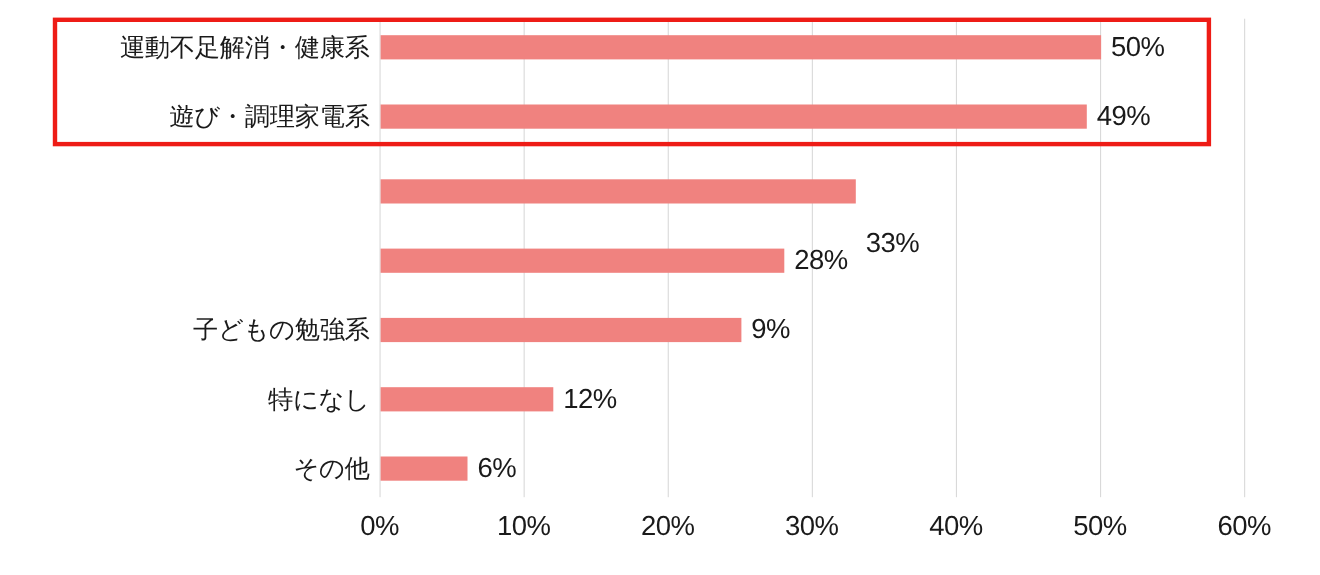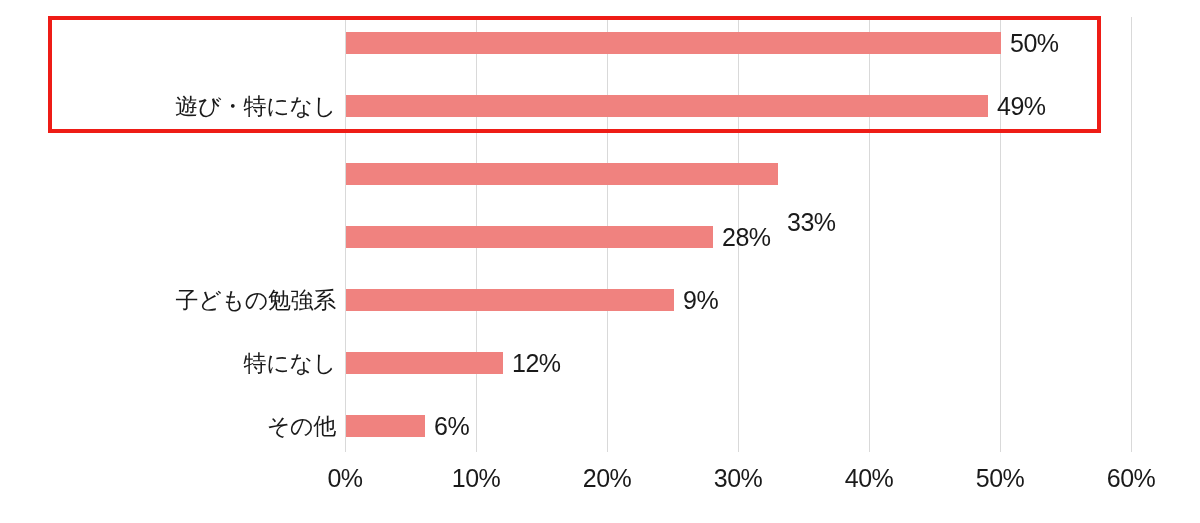--- a/index.html
+++ b/index.html
@@ -123,26 +123,27 @@
     <div class="gridline" style="left:607px;"></div>
     <div class="gridline" style="left:738px;"></div>
     <div class="gridline" style="left:869px;"></div>
     <div class="gridline" style="left:1000px;"></div>
     <div class="gridline" style="left:1131px;"></div>
   </div>
 
   <div class="rows">
 
     <div class="bar-row" style="top:15px;">
+      <span class="cat-label">運動不足解消・健康系</span>
       <div class="bar" style="width:655px;"></div>
       <span class="value-label" style="left:1010px;">50%</span>
     </div>
 
     <div class="bar-row" style="top:78px;">
-      <span class="cat-label">遊び・特になし</span>
+      <span class="cat-label">遊び・調理家電系</span>
       <div class="bar" style="width:642px;"></div>
       <span class="value-label" style="left:997px;">49%</span>
     </div>
 
     <div class="bar-row" style="top:146px;">
       <div class="bar" style="width:432px;"></div>
       <span class="value-label" style="left:787px;margin-top:48px;">33%</span>
     </div>
 
     <div class="bar-row" style="top:209px;">

